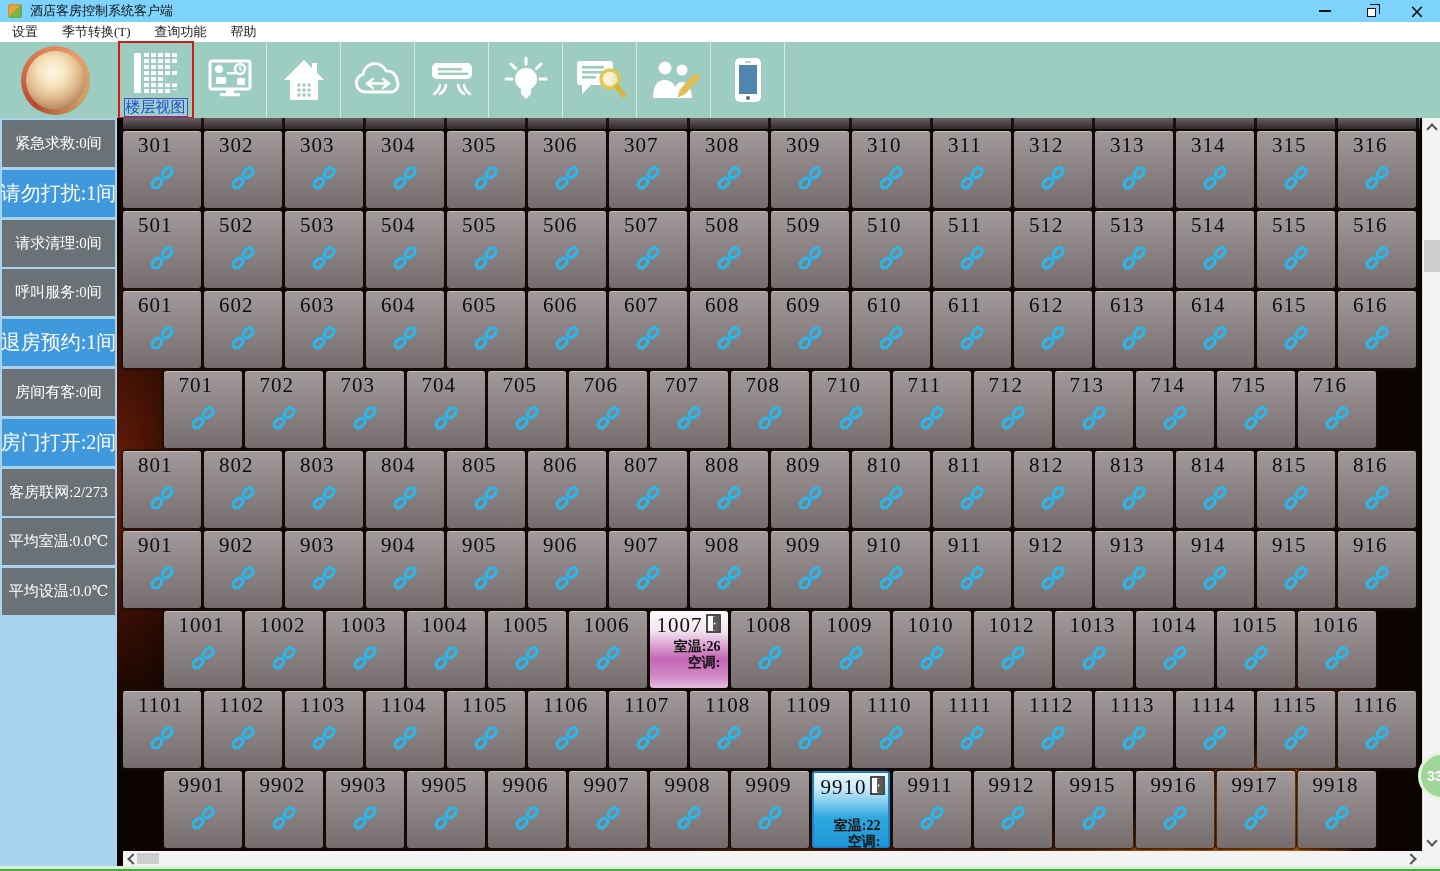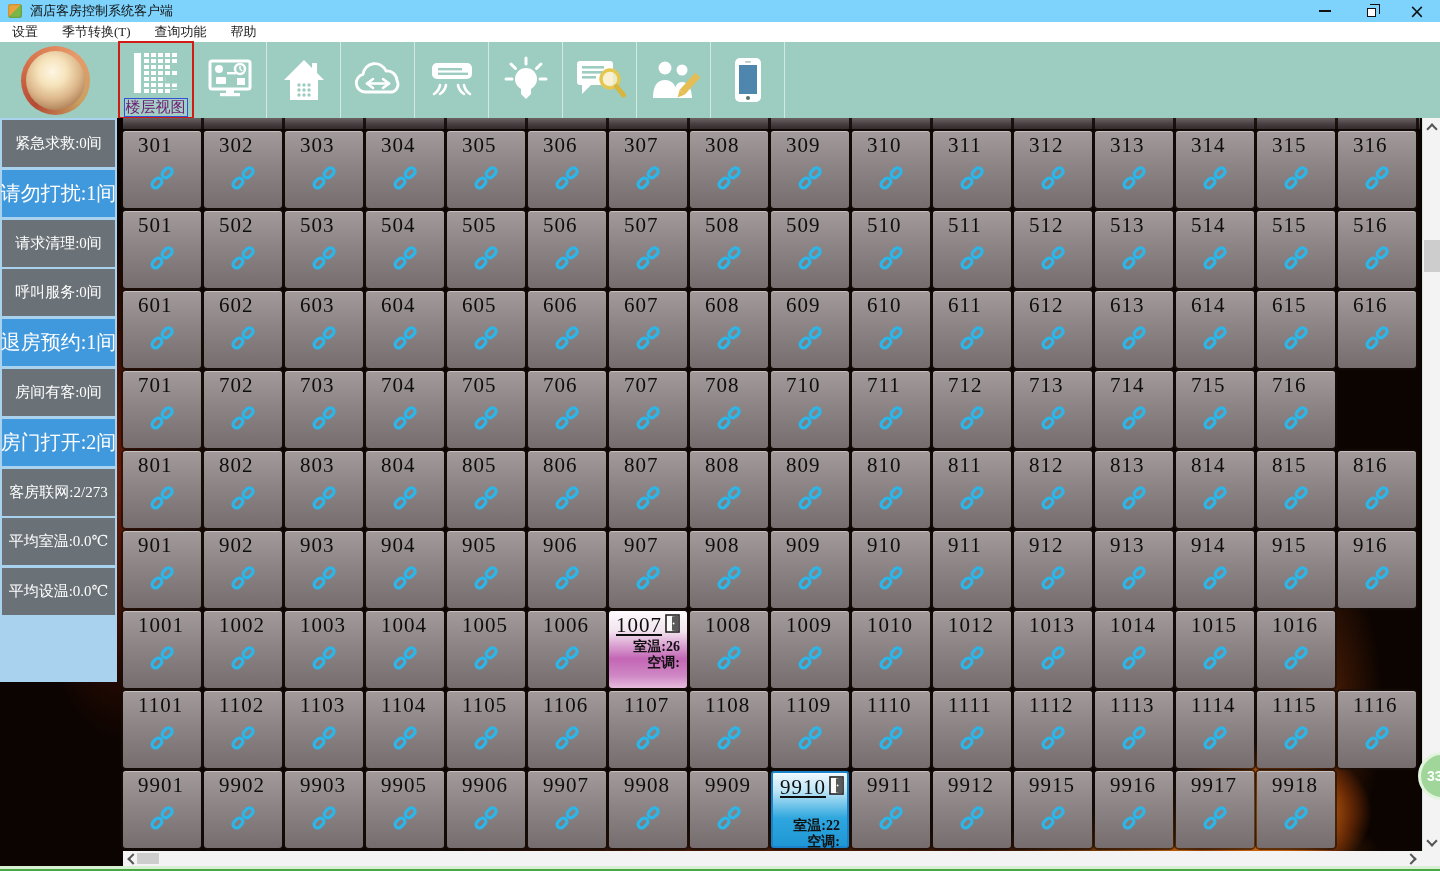--- a/index.html
+++ b/index.html
@@ -31,21 +31,21 @@
   .toolbar { position:absolute; left:0; top:42px; width:100%; height:76px; background:#9dccc1; }
   .avatar { position:absolute; left:21px; top:4px; width:69px; height:69px; border-radius:50%;
     background:conic-gradient(from 220deg,#b44a33,#d8764e,#e89a6a,#caa05f,#b44a33); }
   .avatar::after { content:""; position:absolute; inset:5px; border-radius:50%;
     background:radial-gradient(circle at 45% 35%, #fdf6e4 0%, #f6e3bb 28%, #dcb68a 55%, #a97a52 82%, #6e4c38 100%); }
   .tool-cells { position:absolute; left:119px; top:0; height:76px; display:flex; }
   .tool-cell { width:74px; height:76px; border-right:1px solid rgba(255,255,255,.55);
     display:flex; flex-direction:column; align-items:center; justify-content:center; position:relative; cursor:default; }
   .tool-cell.selected { outline:2px solid #cf1d15; outline-offset:-1px; }
   .tool-label { position:absolute; bottom:1px; left:50%; transform:translateX(-50%);
-    font-size:15px; color:#701a75; white-space:nowrap; border:1px solid #3350d6; line-height:17px; padding:0 1px;
+    font-size:15px; color:#1d4ed8; white-space:nowrap; border:1px solid #3350d6; line-height:17px; padding:0 1px;
     background:rgba(255,255,255,0.05); }
   
   .icon-floorview { position:relative; width:48px; height:42px; margin-bottom:14px; }
   .icon-floorview .bar { position:absolute; left:2px; top:1px; width:7px; height:40px; background:#fff; }
   .icon-floorview .grid { position:absolute; left:12px; top:1px; width:34px; height:40px;
     background:repeating-linear-gradient(to bottom,#fff 0 4px,transparent 4px 6px);
     -webkit-mask:repeating-linear-gradient(to right,#000 0 5px,transparent 5px 7px);
             mask:repeating-linear-gradient(to right,#000 0 5px,transparent 5px 7px);
     clip-path:polygon(0 0,100% 0,100% 28%,82% 28%,82% 44%,100% 44%,100% 60%,64% 60%,64% 76%,100% 76%,100% 92%,80% 92%,80% 100%,0 100%); }
 
@@ -53,44 +53,44 @@
   .main { position:absolute; left:0; top:118px; width:1440px; height:748px; overflow:hidden; }
   .main-bg { position:absolute; inset:0; background-color:#0c0401;
     background-image:
       radial-gradient(ellipse 130px 90px at 1268px 695px, #f59b2e 0%, #d96f12 35%, rgba(140,55,6,.6) 65%, transparent 80%),
       radial-gradient(ellipse 260px 60px at 1185px 733px, rgba(216,110,16,.85), transparent 75%),
       radial-gradient(ellipse 90px 220px at 1315px 590px, rgba(150,60,10,.55), transparent 75%),
       radial-gradient(ellipse 120px 320px at 119px 360px, rgba(120,32,8,.85), rgba(60,15,4,.5) 60%, transparent 82%),
       radial-gradient(ellipse 520px 55px at 800px 742px, rgba(130,48,9,.7), transparent 75%); }
 
   
-  .sidebar { position:absolute; left:0; top:0; width:117px; height:564px; background:#a8d2ee; padding-top:2px; }
+  .sidebar { position:absolute; left:0; top:0; width:117px; height:748px; background:#a8d2ee; padding-top:2px; }
   .side-item { width:113px; height:47px; margin:0 0 2.8px 2px; background:#6a7278;
     display:flex; align-items:center; justify-content:center; color:#fff; font-size:15px; white-space:nowrap; cursor:default; }
   .side-item.hl { background:#4099dd; font-size:20px;font-family:Liberation Serif, serif; }
 
   
   .partial-row { position:absolute; left:123px; top:0; width:1297px; height:11px;
     background-image:repeating-linear-gradient(to right, transparent 0 78px, rgba(15,8,5,.85) 78px 81px),
       linear-gradient(180deg,#6b6264,#473f41 55%,#332c2d);
     box-shadow:0 2px 2px rgba(10,5,2,.7); }
 
   
   .room-grid { position:absolute; left:123px; top:13px; }
-  .tile-row { display:flex; height:77px; margin-bottom:3px; }
+  .tile-row { display:flex; height:77px; margin-bottom:3px;justify-content:center; }
   .tile { width:78px; height:77px; margin-right:3px; border-radius:3px; position:relative;
     background:linear-gradient(180deg,#a29a9b 0%,#8d8486 45%,#766d6f 100%);
     box-shadow:0 0 0 2px rgba(22,14,9,.6), inset 0 1px 0 rgba(255,255,255,.38); cursor:default; }
   .tile .num { display:block; font-size:21px; color:#0d0d0d; padding:2px 0 0 15px; letter-spacing:1px; line-height:24px; }
   .tile .linkwrap { text-align:center; margin-top:6px; height:30px; }
   .tile.pink { background:linear-gradient(180deg,#fdfbfd 0%,#f2e4ef 26%,#c466b6 62%,#cf87c4 84%,#e5bbdc 100%); }
   .tile.blue { background:linear-gradient(180deg,#eef9ff 0%,#bfe6f6 24%,#2ea6de 62%,#1f97d4 100%);
     border:2px solid #1b83c9; }
   .tile-head { display:flex; align-items:flex-start; padding:2px 2px 0 7px; }
-  .tile-head .num { padding:0; margin-right:3px;text-decoration:underline; }
+  .tile-head .num { padding:0; margin-right:3px; }
   .tile-head .door { margin-top:1px; }
   .tile .temp { text-align:right; padding-right:7px; font-size:14px; font-weight:bold; color:#111; margin-top:2px; line-height:16px; }
   .tile .ac   { text-align:right; padding-right:7px; font-size:14px; font-weight:bold; color:#111; line-height:16px; }
   .tile.blue .temp { margin-top:19px; }
 
   
   .chev { display:inline-block; width:8px; height:8px; border-top:2px solid #555; border-right:2px solid #555; }
   .chev.up   { transform:rotate(-45deg); margin-top:4px; }
   .chev.down { transform:rotate(135deg); margin-bottom:4px; }
   .chev.left { transform:rotate(-135deg); margin-left:4px; }

